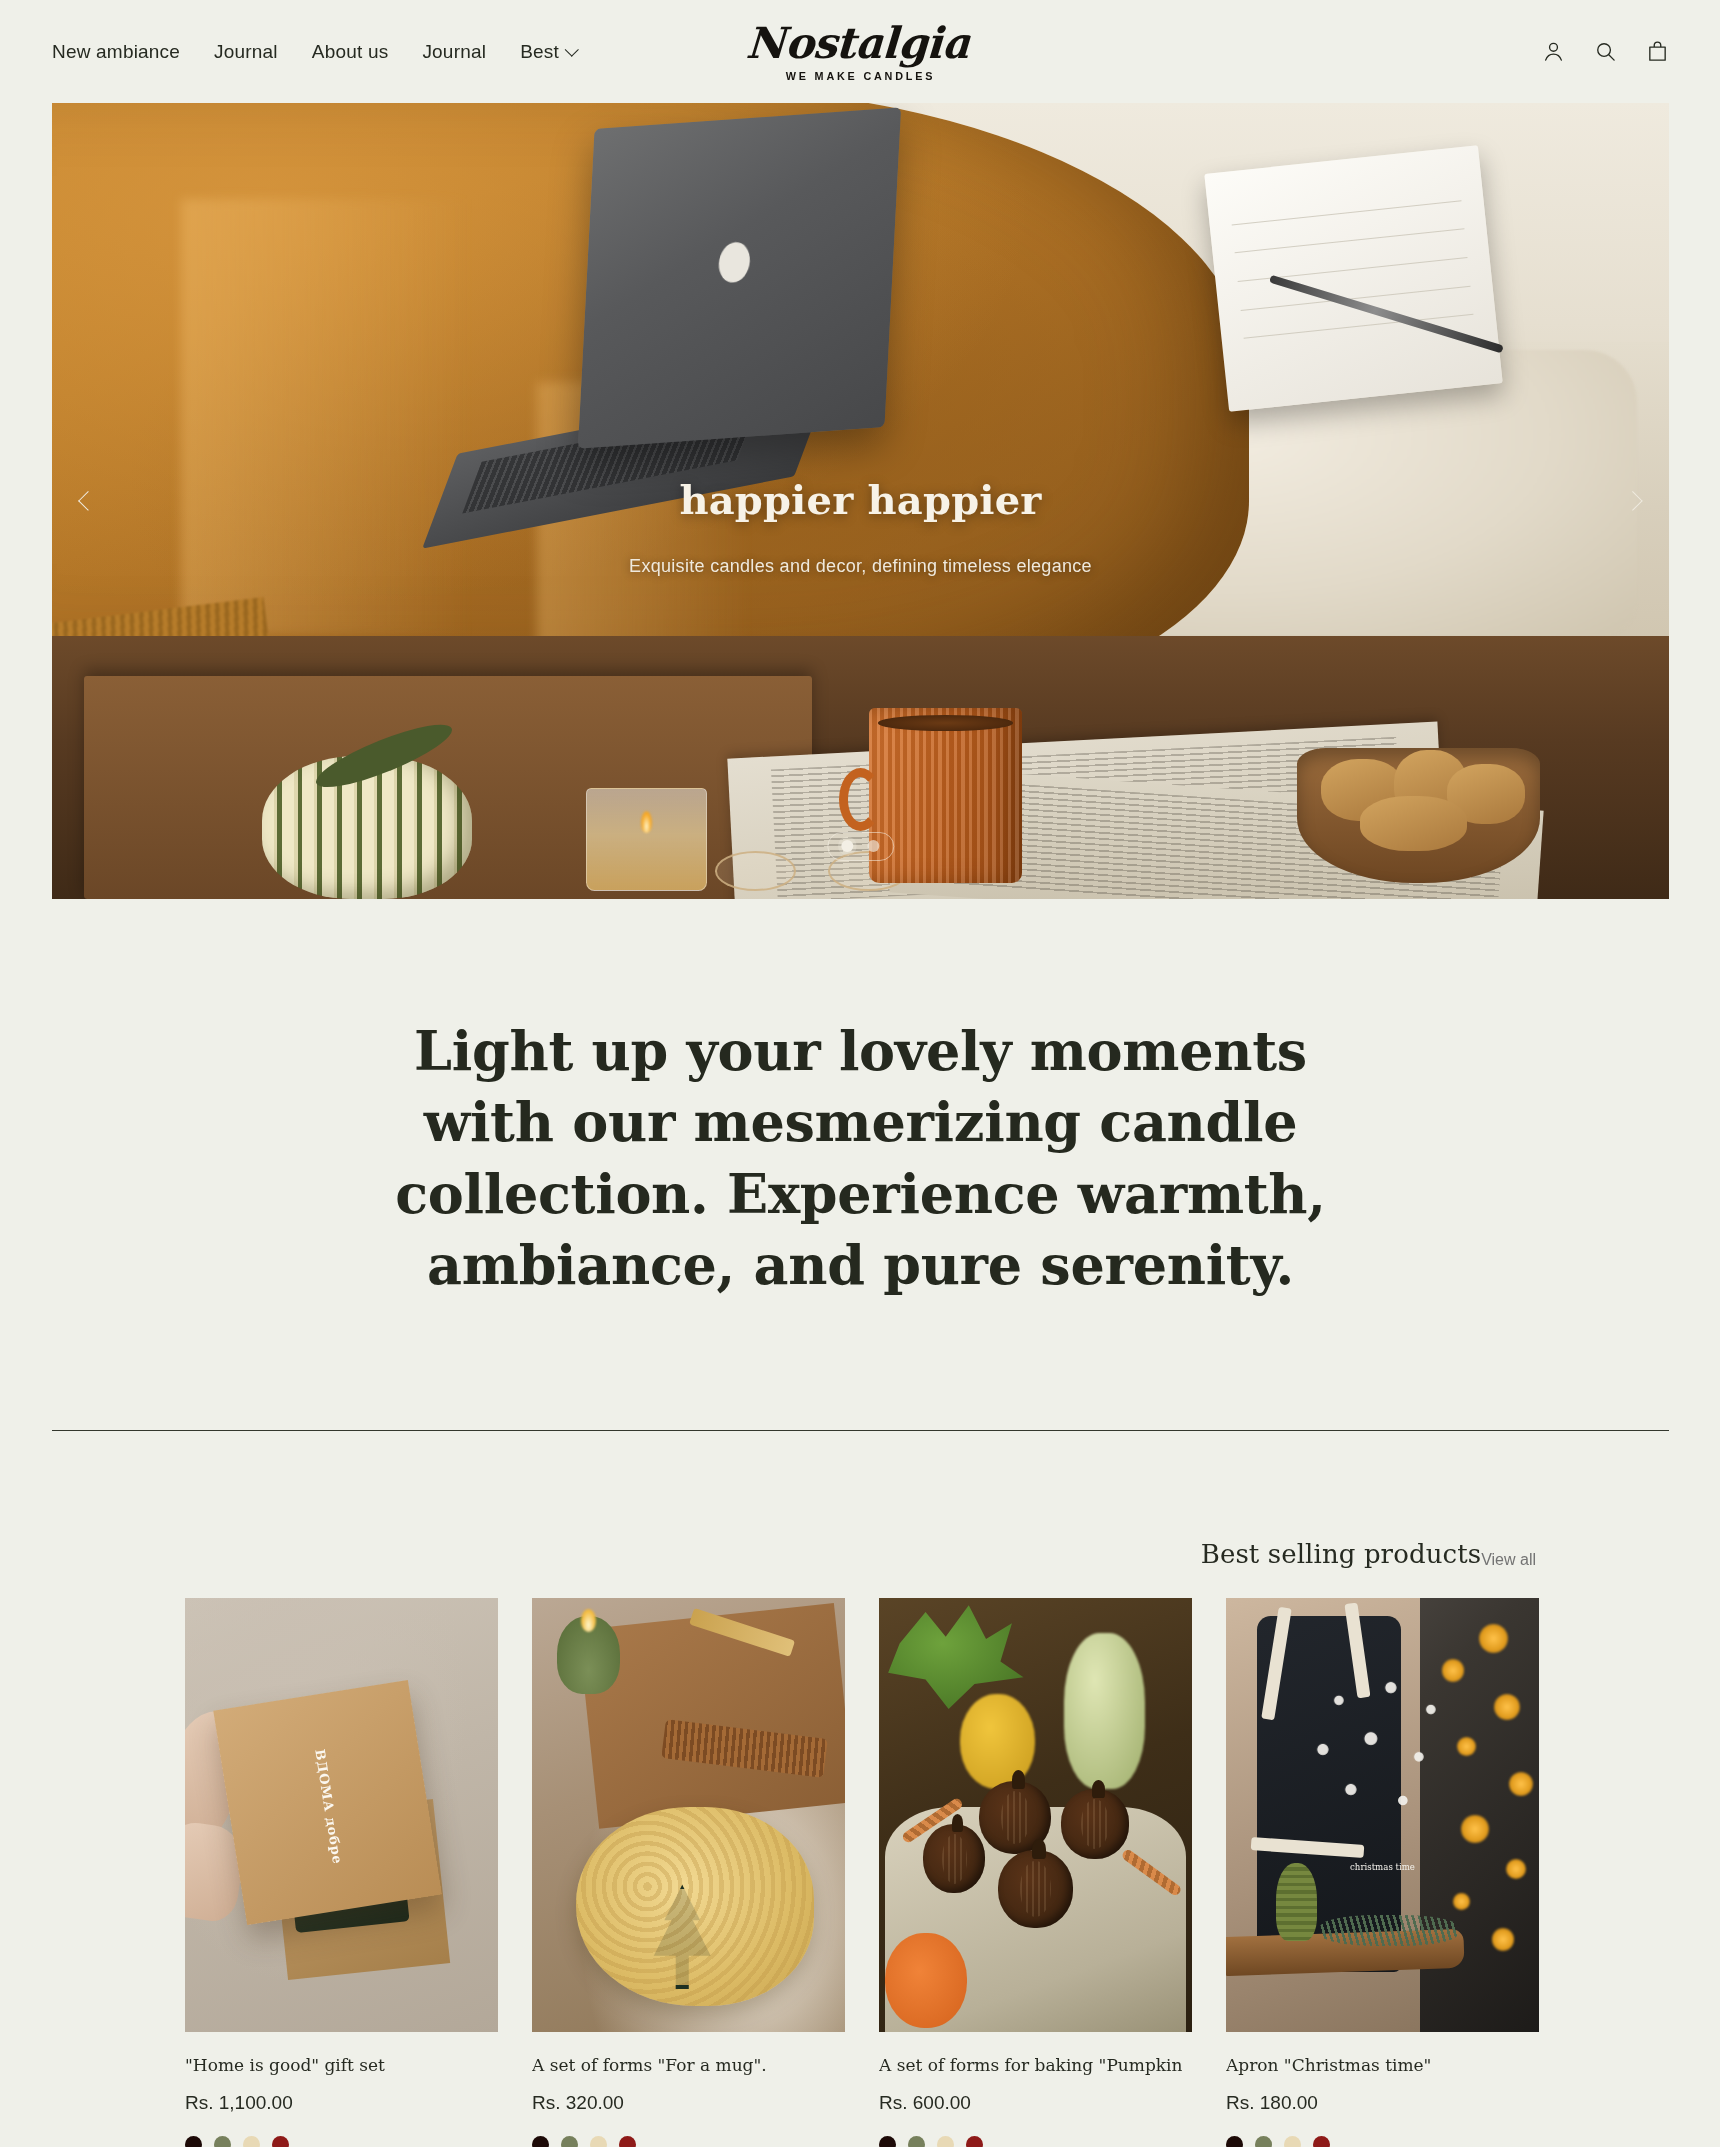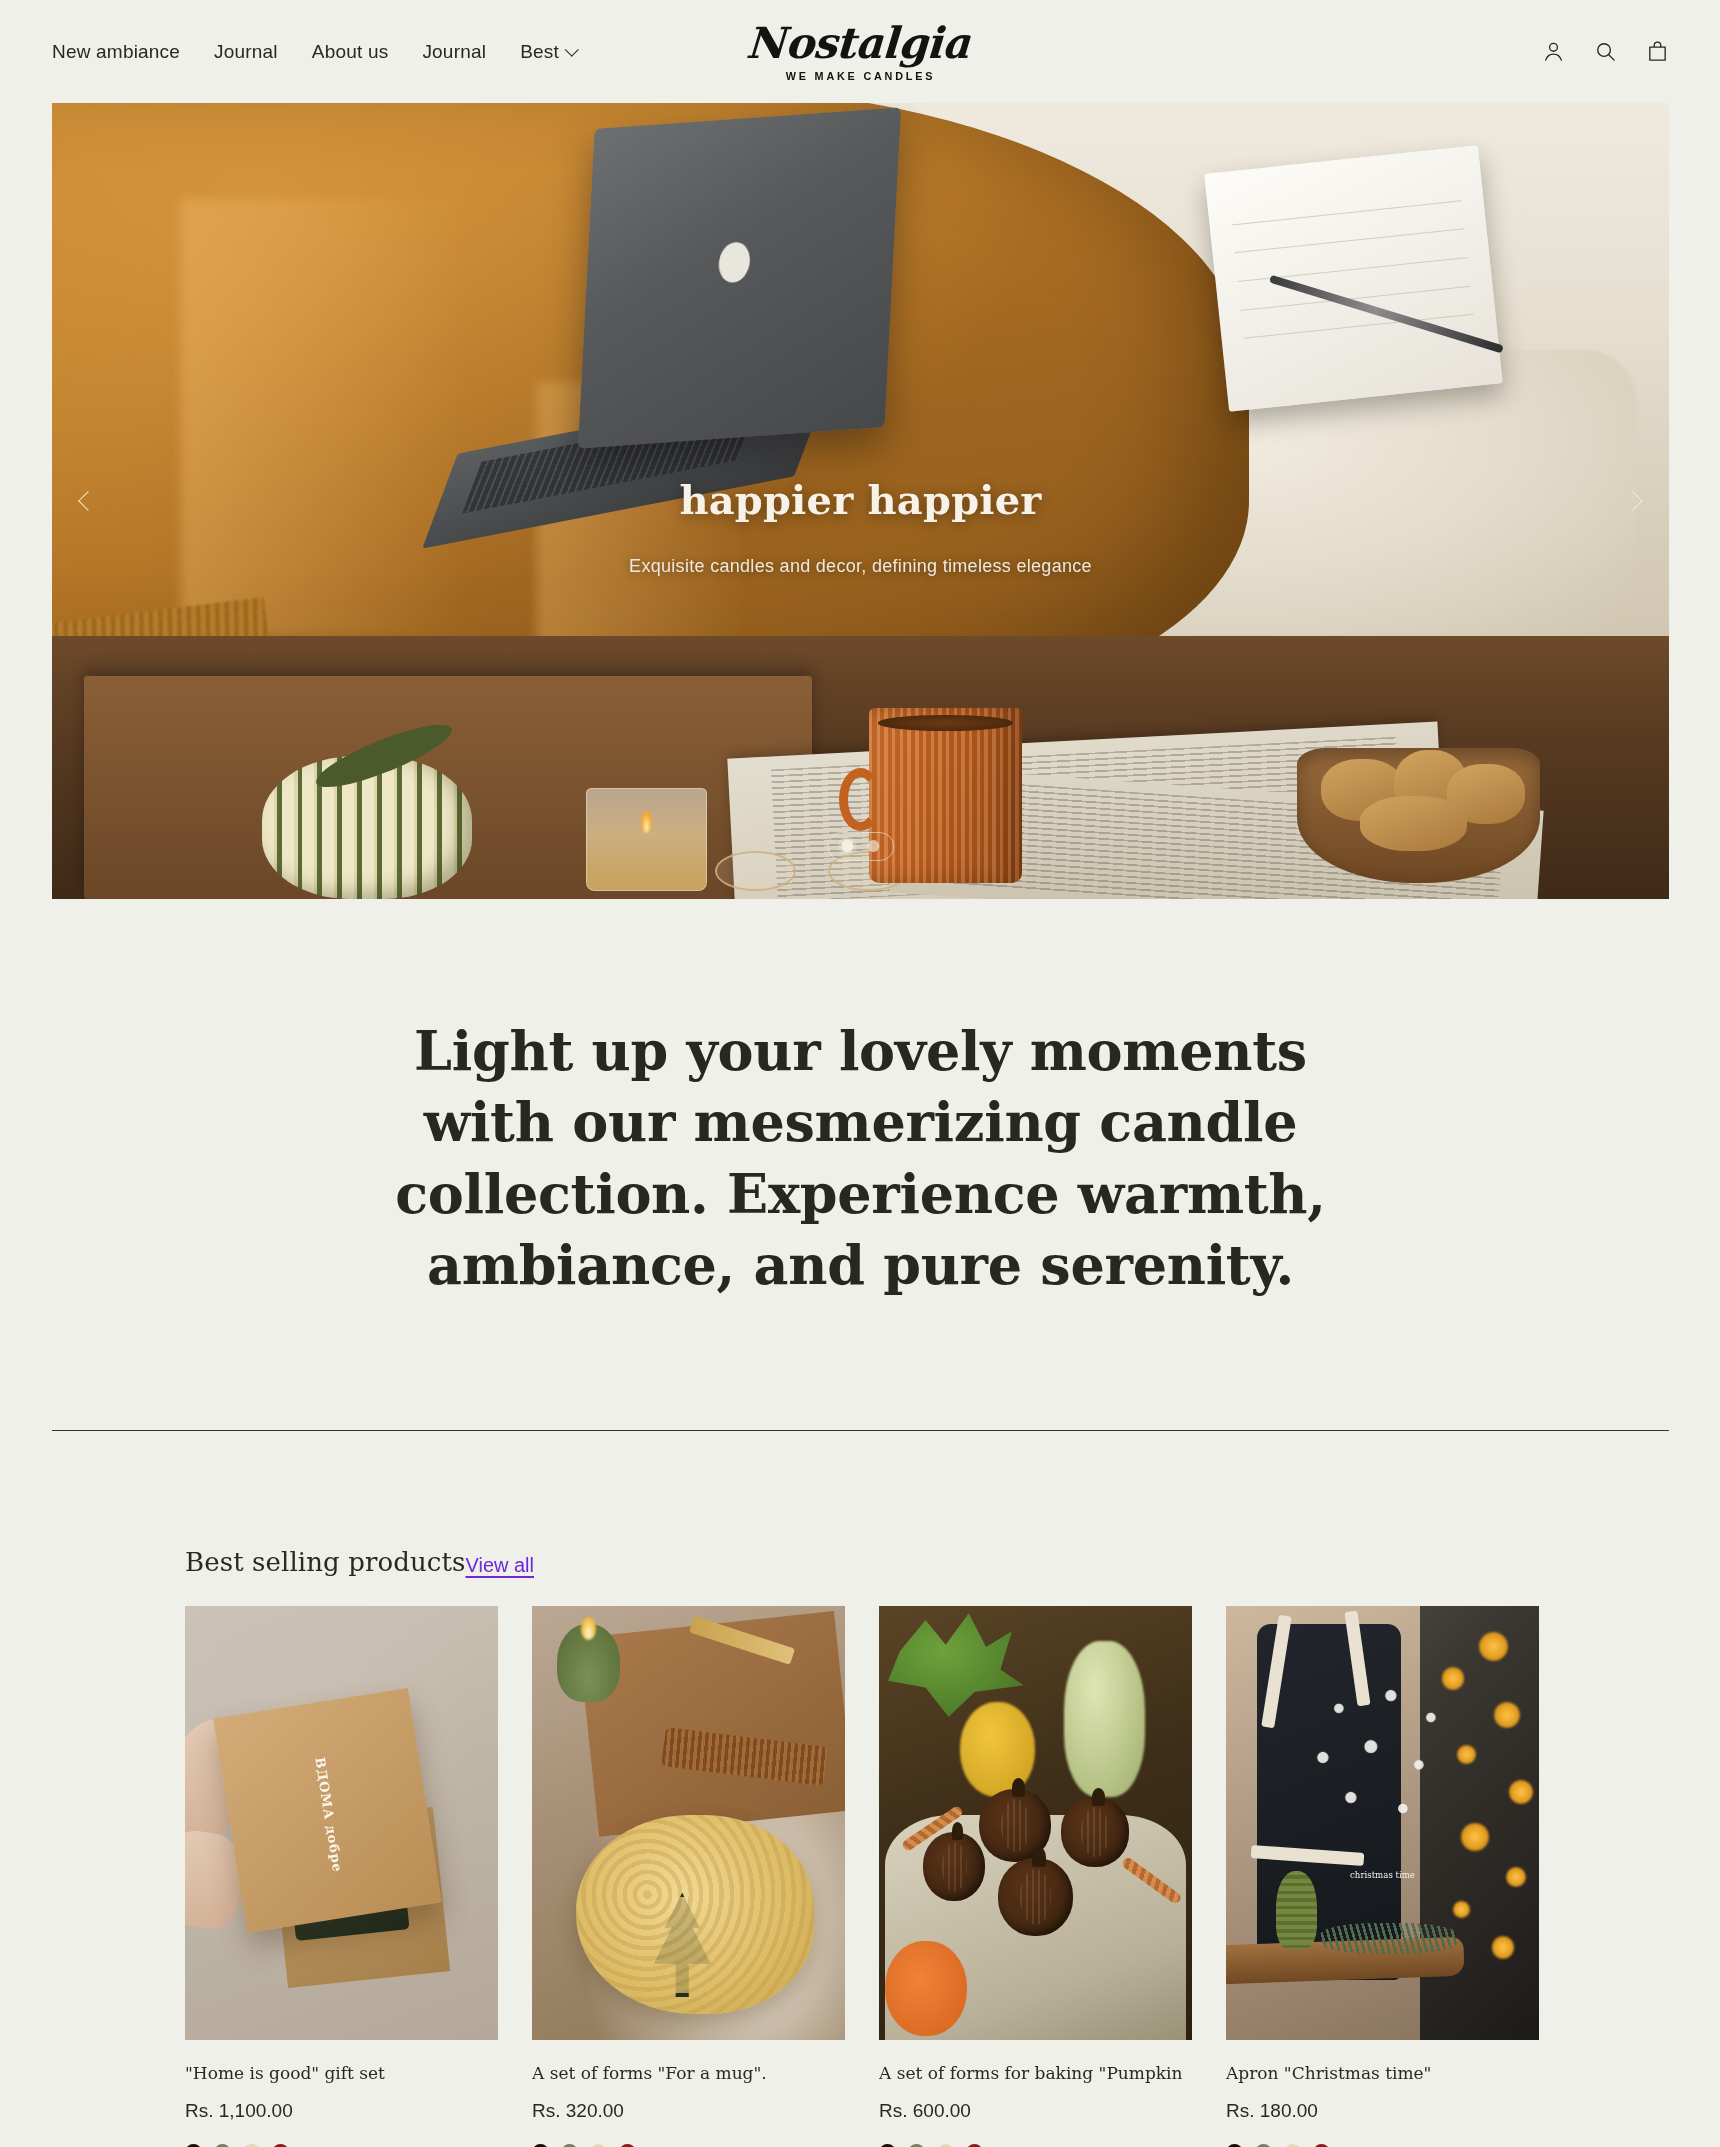--- a/index.html
+++ b/index.html
@@ -354,34 +354,33 @@
     height:1.3px;
     background:#33372d;
     margin:0 52px;
   }
 
   
   .section{
     padding:100px 0 0;
   }
   .section-head{
-    display:flex; align-items:flex-end; justify-content:flex-start;
-    margin:16px 185px 29px;
+    display:flex; align-items:flex-end; justify-content:flex-end;
+    margin:8px 185px 29px;
   }
   .section-title{
     font-family:"DejaVu Serif", serif;
     font-size:26px;
     font-weight:400;
     color:#262a21;
     letter-spacing:0.1px;
   }
   .view-all{
-    font-size:20px;
-    color:#6d28d9;
-    text-decoration:underline;
+    font-size:16px;
+    color:#737373;
     text-underline-offset:4.3px;
     cursor:pointer;
   }
   .products{
     display:grid;
     grid-template-columns:repeat(4,313px);
     gap:34px;
     margin:0 185px;
   }
   .card{ width:313px; }

